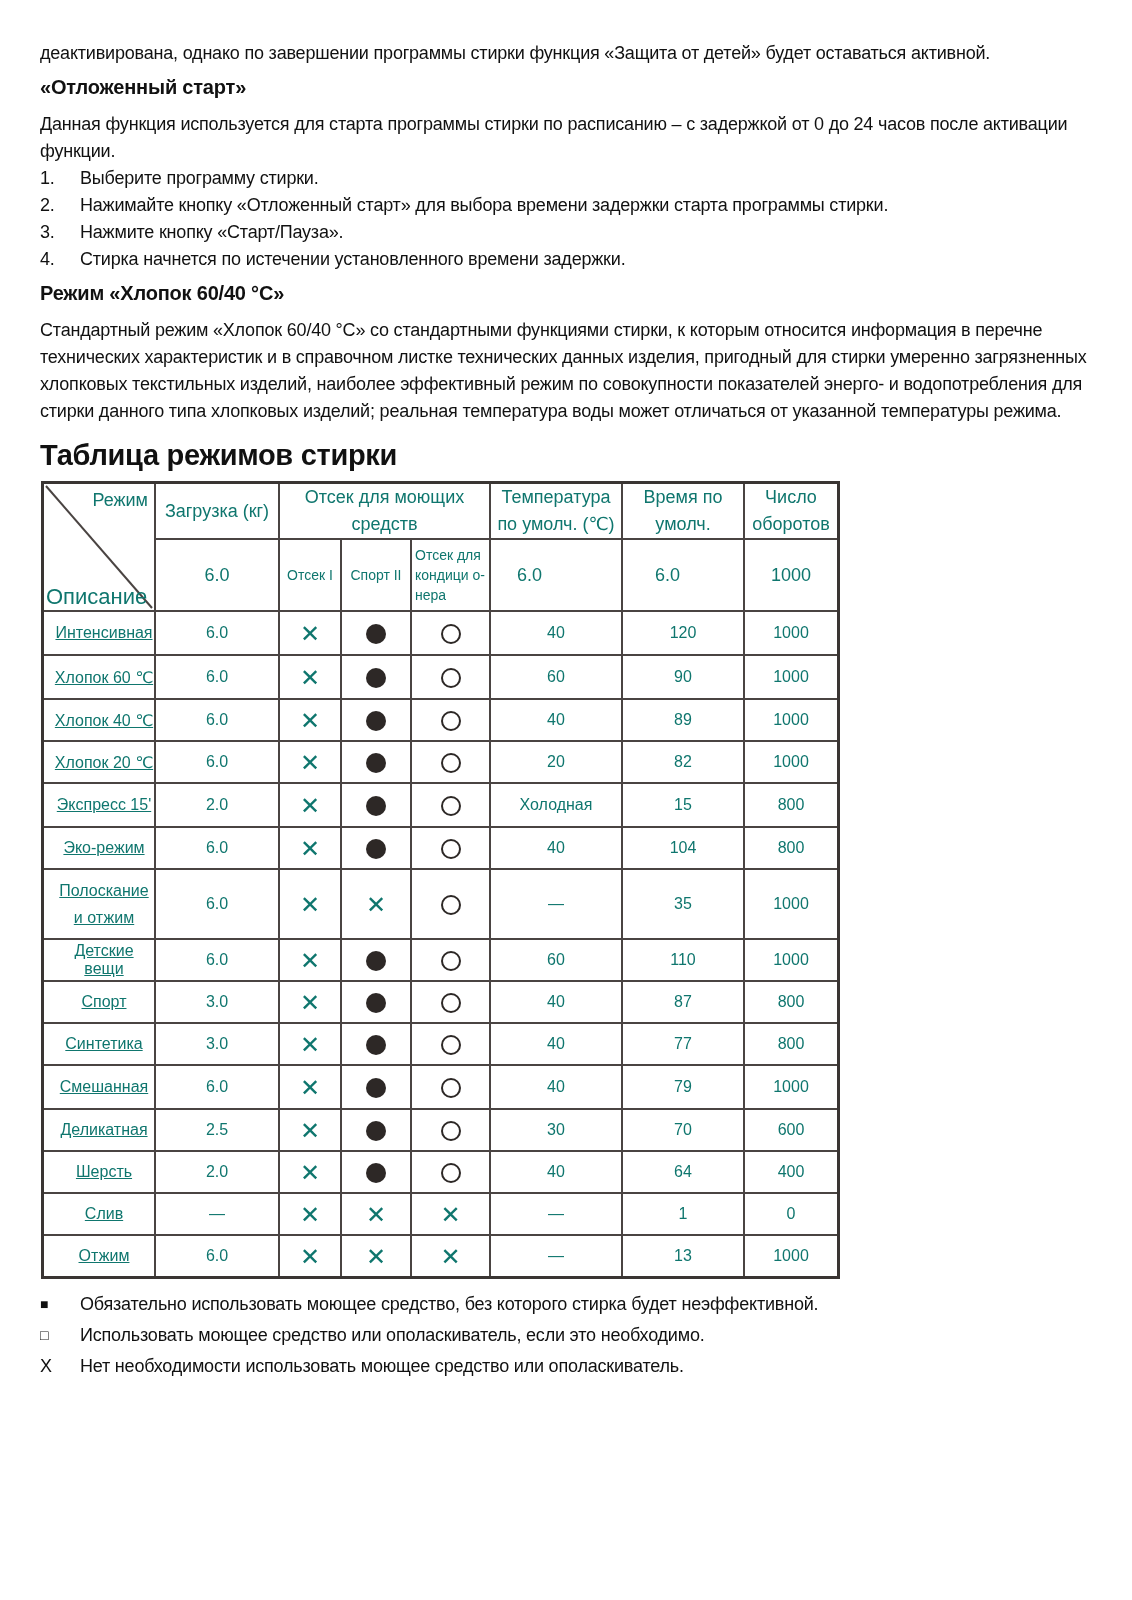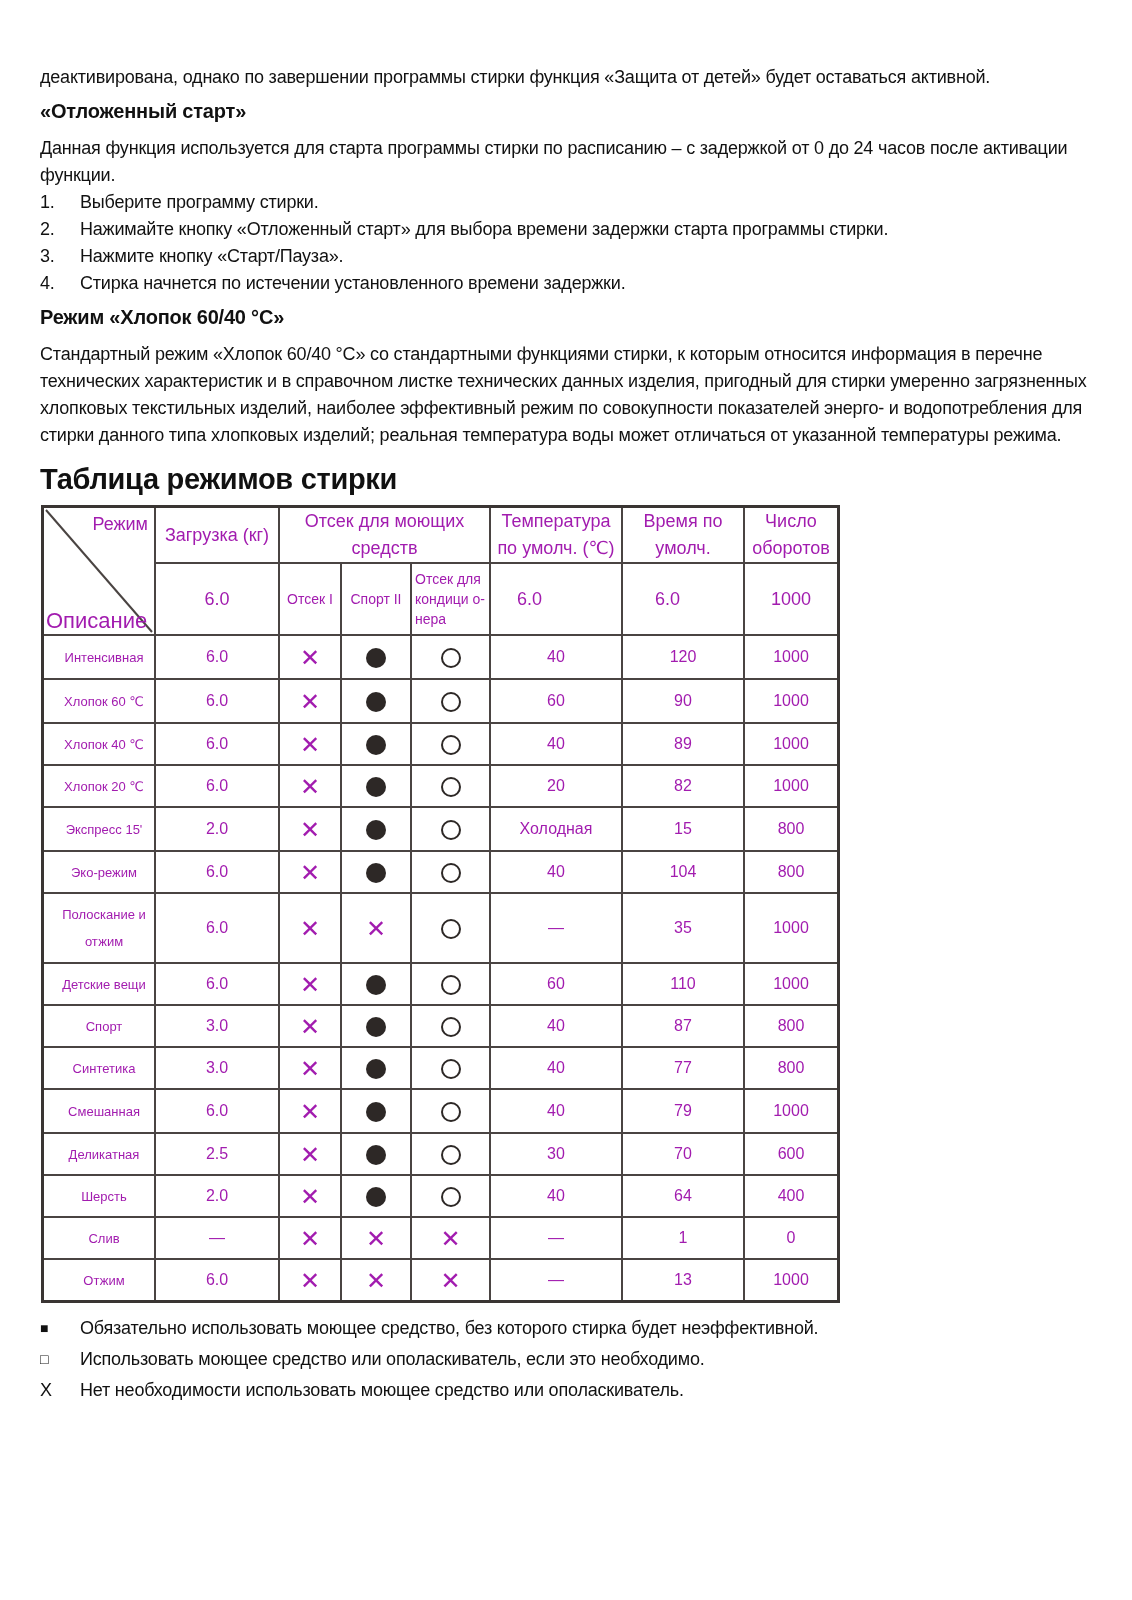--- a/index.html
+++ b/index.html
@@ -1,43 +1,43 @@
 <!DOCTYPE html>
 <html><head>
 <meta charset="utf-8">
 <style>
   html, body { margin: 0; padding: 0; background: #ffffff; }
   body {
     width: 1132px; height: 1600px; position: relative; overflow: hidden;
     font-family: "Liberation Sans", "DejaVu Sans", sans-serif;
     color: #111111;
   }
-  .page { position: absolute; left: 40px; top: 40px; width: 1060px; margin-top: 24px; }
+  .page { position: absolute; left: 40px; top: 40px; width: 1060px; }
   p.t { margin: 0; font-size: 18px; line-height: 27px; letter-spacing: -0.2px; }
   h2.sub { margin: 6px 0 10px 0; font-size: 20px; font-weight: bold; line-height: 28px; letter-spacing: -0.2px; }
   ol.steps { margin: 0; padding: 0; list-style: none; }
   ol.steps li { font-size: 18px; line-height: 27px; display: flex; letter-spacing: -0.2px; }
   ol.steps li .n { width: 40px; flex: none; }
   h1.title { margin: 10px 0 6px 0; font-size: 29px; font-weight: bold; line-height: 40px; letter-spacing: -0.3px; }
 
   table.modes {
     border-collapse: collapse; margin-left: 1px;
-    border: 3px solid #3a3533; font-size: 16px; color: #a21caf;
+    border: 3px solid #3a3533; font-size: 16px; color: #0f766e;
   }
   table.modes td, table.modes th {
     border: 2px solid #4a4442; padding: 0; text-align: center; vertical-align: middle;
     font-weight: normal;
   }
   .hdr-diag { position: relative; width: 110px; height: 126px; }
   .hdr-diag svg { position: absolute; left: 0; top: 0; }
   .hdr-diag .r { position: absolute; right: 6px; top: 6px; font-size: 18px; }
   .hdr-diag .o { position: absolute; left: 2px; bottom: 0px; font-size: 22px; }
   .h18 { font-size: 18px; line-height: 27px; }
   .small { font-size: 14px; line-height: 20px; text-align: left !important; padding-left: 3px !important; }
-  .desc { text-align: right; padding-left: 10px !important; font-size: 13px; }
+  .desc { text-align: right; padding-left: 10px !important; font-size: 16px; text-decoration: underline; }
   .sym { font-size: 20px; }
   .dot { display: inline-block; width: 20px; height: 20px; border-radius: 50%; background: #2d2826; vertical-align: middle; }
   .ring { display: inline-block; width: 16px; height: 16px; border-radius: 50%; border: 2px solid #2d2826; vertical-align: middle; }
   .xx { display: inline-block; font-size: 24px; font-weight: bold; line-height: 20px; vertical-align: middle; }
 
   .legend { margin-top: 10px; }
   .legend .row { display: flex; font-size: 18px; line-height: 31px; letter-spacing: -0.2px; }
   .legend .mk { width: 40px; flex: none; font-size: 14px; }
 </style>
 </head>

